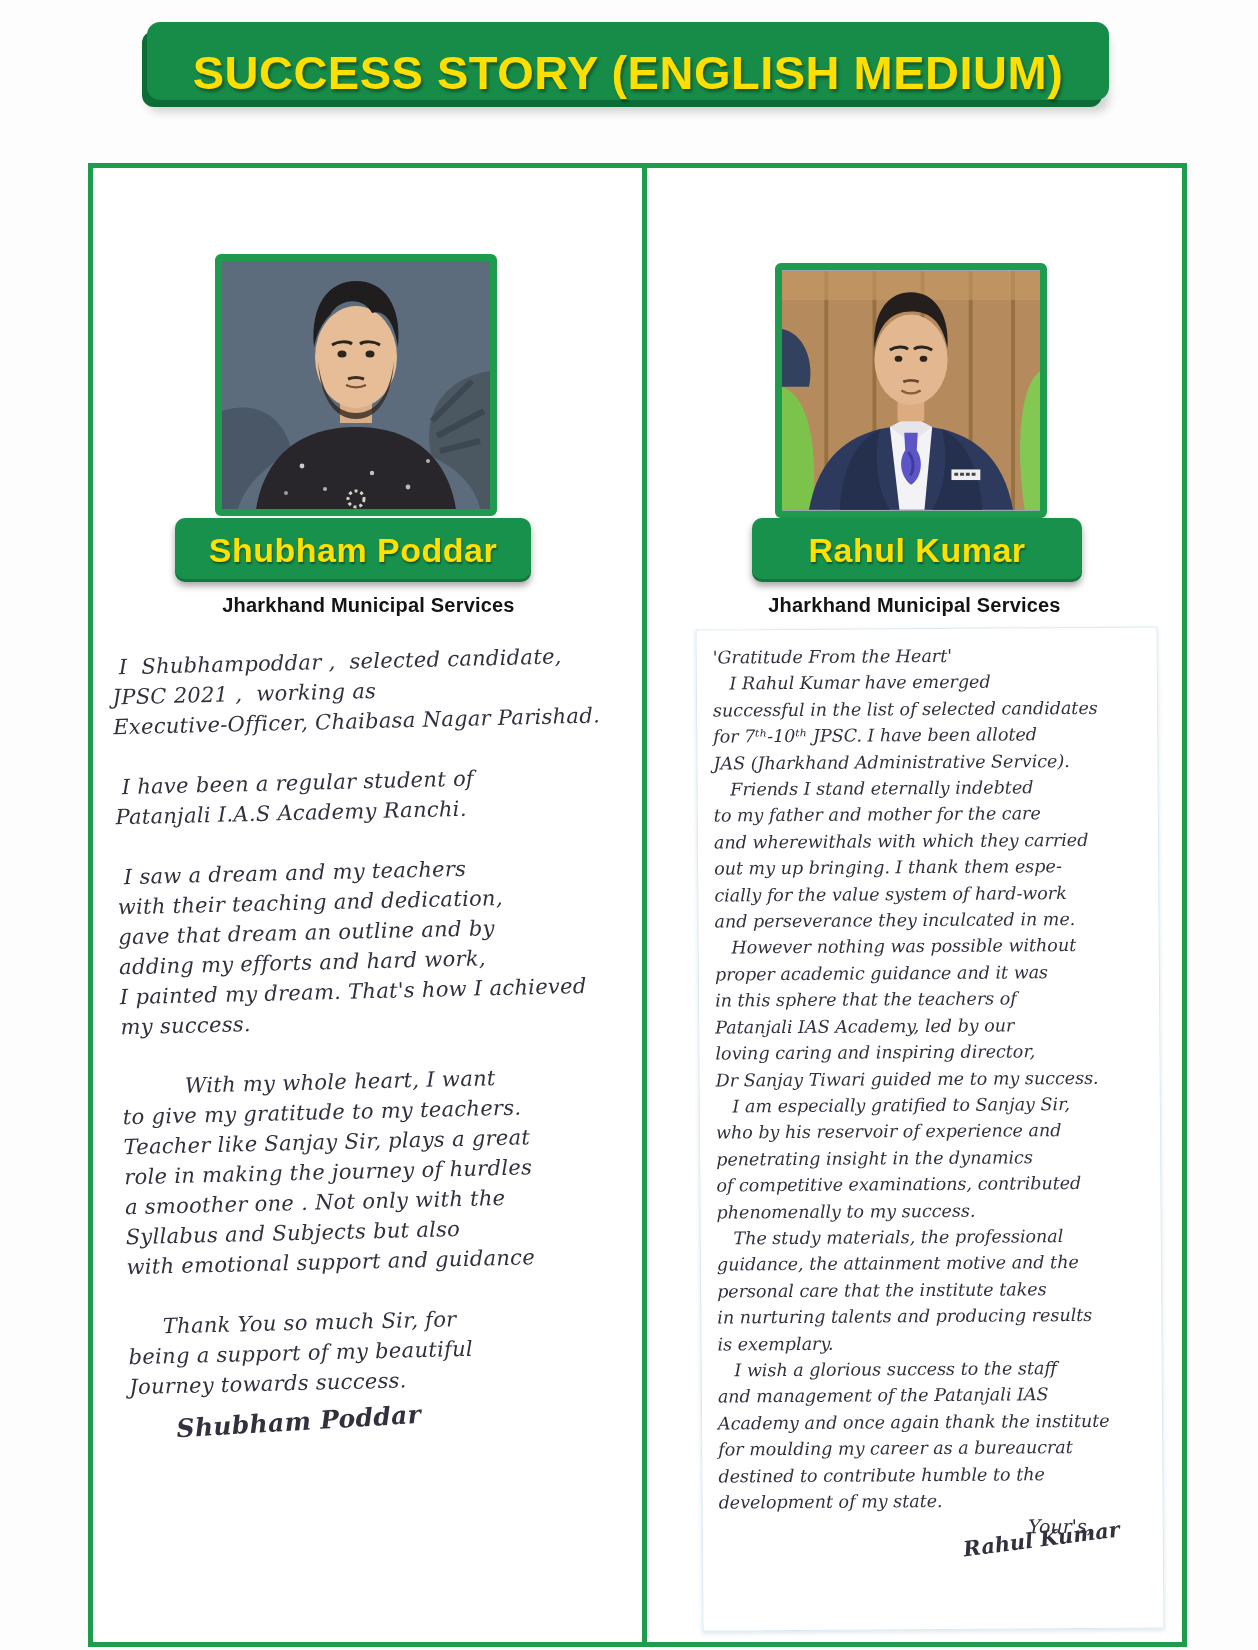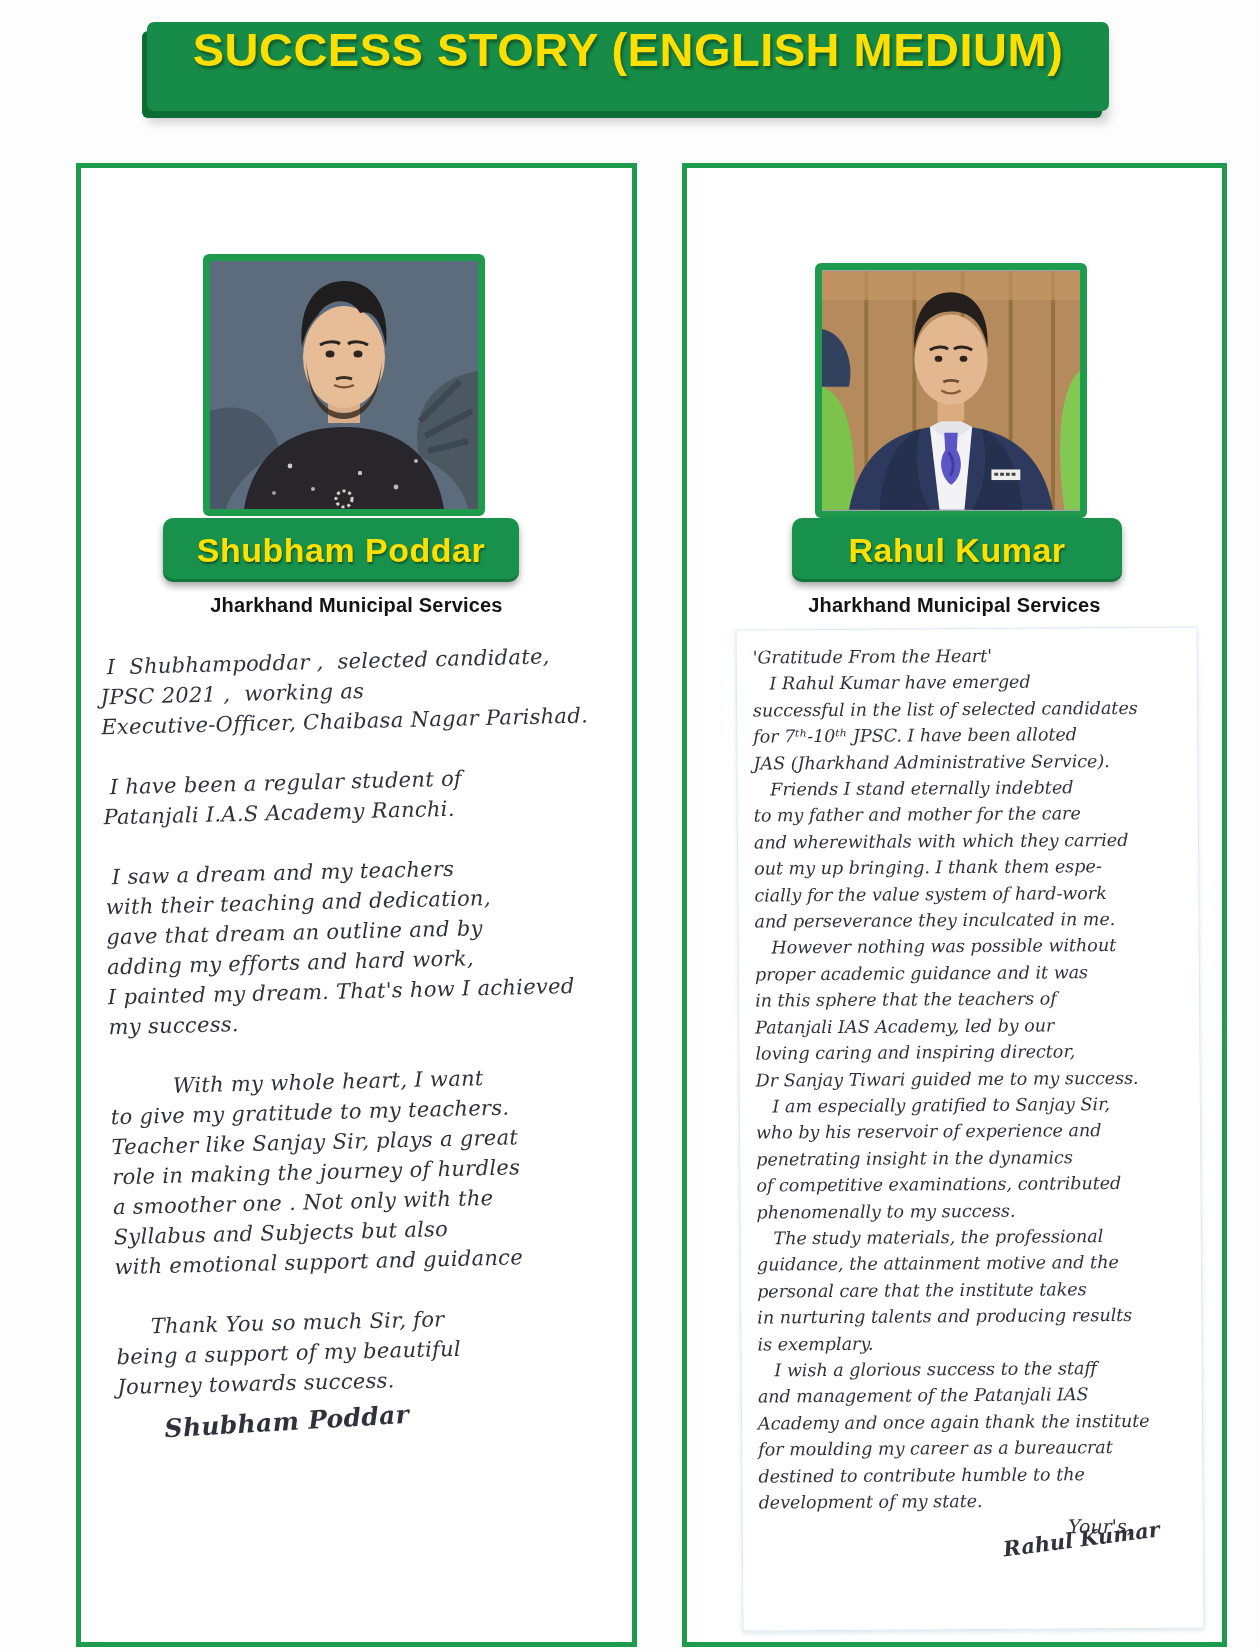--- a/index.html
+++ b/index.html
@@ -2,37 +2,37 @@
 <html><head>
 <meta charset="utf-8">
 <style>
   * { margin:0; padding:0; box-sizing:border-box; }
   html,body { background:#ffffff; }
   body { width:1258px; height:1650px; font-family:"Liberation Sans", sans-serif; }
   .poster { position:relative; width:1258px; height:1650px; background:#fdfdfd; overflow:hidden; }
 
   
   .banner {
-    position:absolute; left:147px; top:22px; width:962px; height:89px;
-    background:#178c48; border-radius:7px;
+    position:absolute; left:147px; top:22px; width:962px; height:78px;
+    background:#178c48; border-radius:13px;
     box-shadow:-6px 8px 0 -1px #0b6c36, 0 12px 10px rgba(0,0,0,0.18);
-    display:flex; align-items:flex-start; justify-content:center;
+    display:flex; align-items:flex-end; justify-content:center;
   }
   .banner-title {
     color:#ffdf00; font-size:47px; font-weight:bold; letter-spacing:0.5px;
     text-shadow:2px 3px 3px rgba(0,0,0,0.35); white-space:nowrap;
   }
 
   
   .panel {
     position:absolute; top:163px; height:1484px; background:#ffffff;
     border:5px solid #1f9b4e;
   }
-  .panel-left  { left:76px;  width:561px; }
-  .panel-right { left:642px; width:545px;margin-left:40px; }
+  .panel-left  { left:88px;  width:561px; }
+  .panel-right { left:642px; width:545px; }
 
   
   .photo {
     position:absolute; border:7px solid #1f9b4e; border-radius:6px;
     overflow:hidden; background:#9aa5b0; z-index:1;
   }
   .panel-left  .photo { left:122px; top:86px; width:282px; height:262px; }
   .panel-right .photo { left:128px; top:95px; width:272px; height:255px; }
   .photo svg { display:block; width:100%; height:100%; }
 

